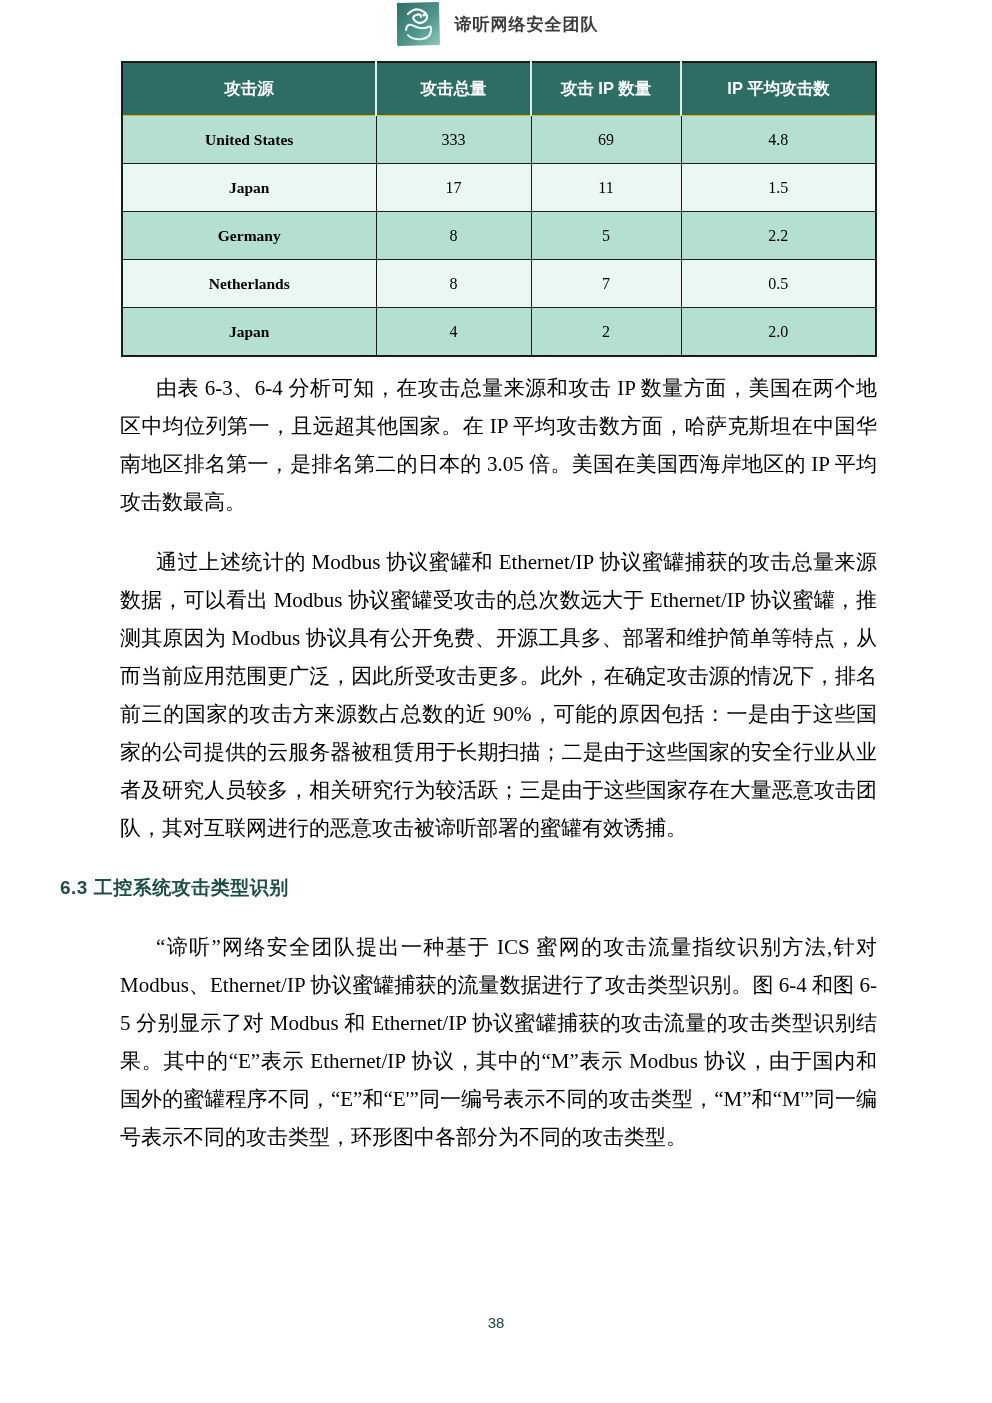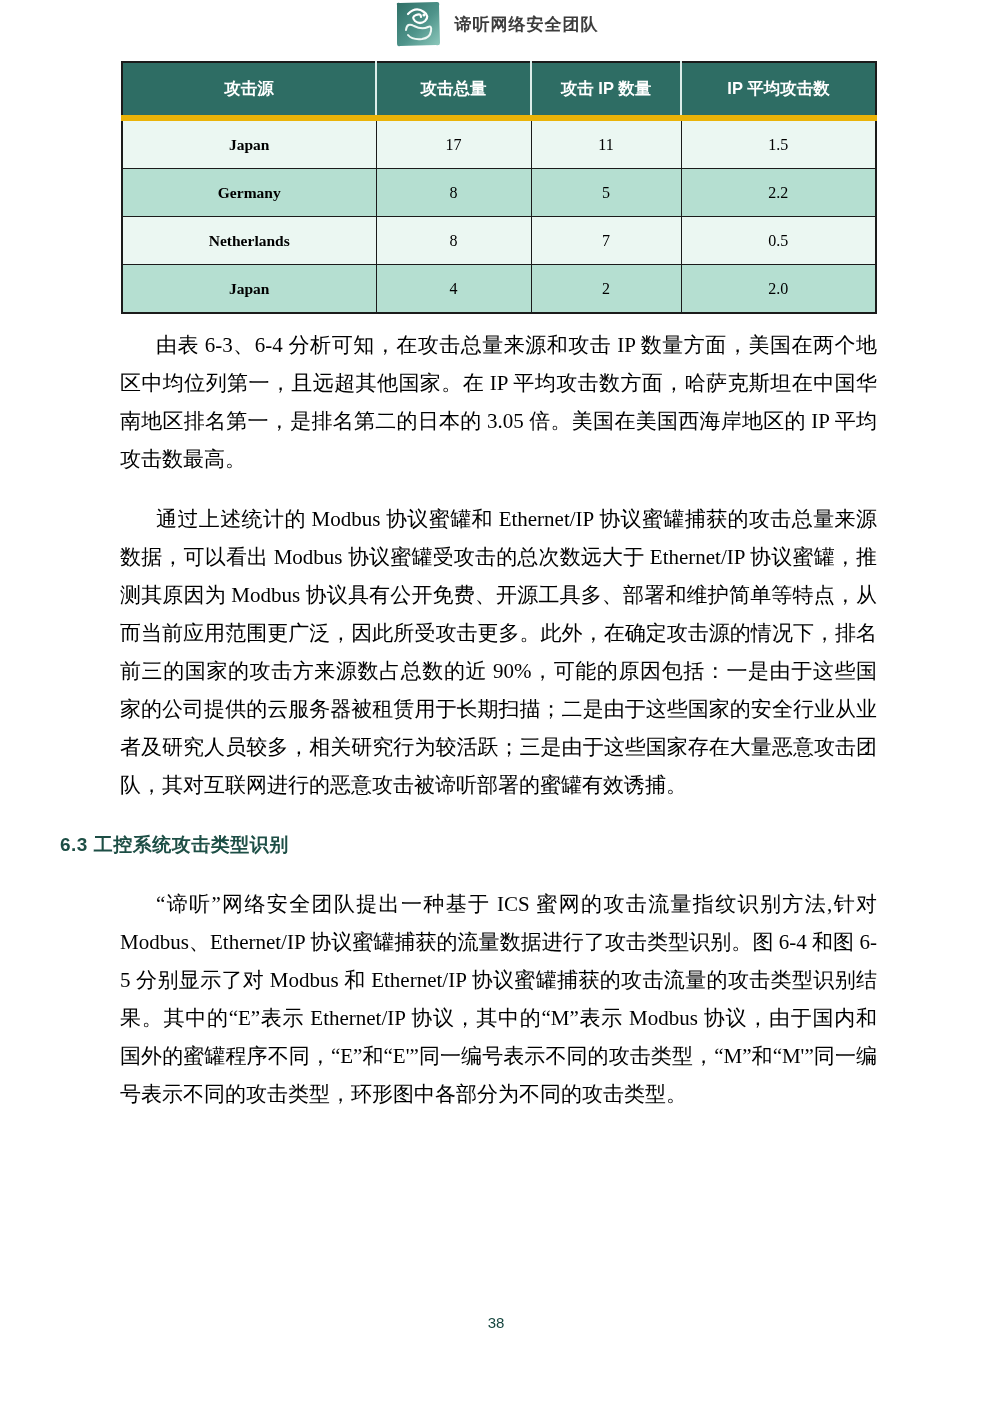--- a/index.html
+++ b/index.html
@@ -39,21 +39,21 @@
   }
   .attack-table th {
     background: #2E6D64;
     color: #ffffff;
     font-family: "Liberation Sans", sans-serif;
     font-weight: bold;
     font-size: 16.5px;
     height: 50px;
     text-align: center;
     border-left: 2px solid #ddeeea;
-    border-bottom: 6px solid #eab308;
+    border-bottom: 1px solid #eab308;
   }
   .attack-table th:first-child { border-left: none; }
   .attack-table td {
     height: 45px;
     text-align: center;
     vertical-align: middle;
     font-size: 16px;
     border: 1px solid #1b1b1b;
   }
   .attack-table td.src { font-weight: bold; font-size: 15.5px; }
@@ -128,20 +128,26 @@
     </colgroup>
     <thead>
       <tr>
         <th>攻击源</th>
         <th>攻击总量</th>
         <th>攻击 IP 数量</th>
         <th>IP 平均攻击数</th>
       </tr>
     </thead>
     <tbody>
+      <tr class="row-a">
+        <td class="src">United States</td>
+        <td>333</td>
+        <td>69</td>
+        <td>4.8</td>
+      </tr>
       <tr class="row-b">
         <td class="src">Japan</td>
         <td>17</td>
         <td>11</td>
         <td>1.5</td>
       </tr>
       <tr class="row-a">
         <td class="src">Germany</td>
         <td>8</td>
         <td>5</td>

